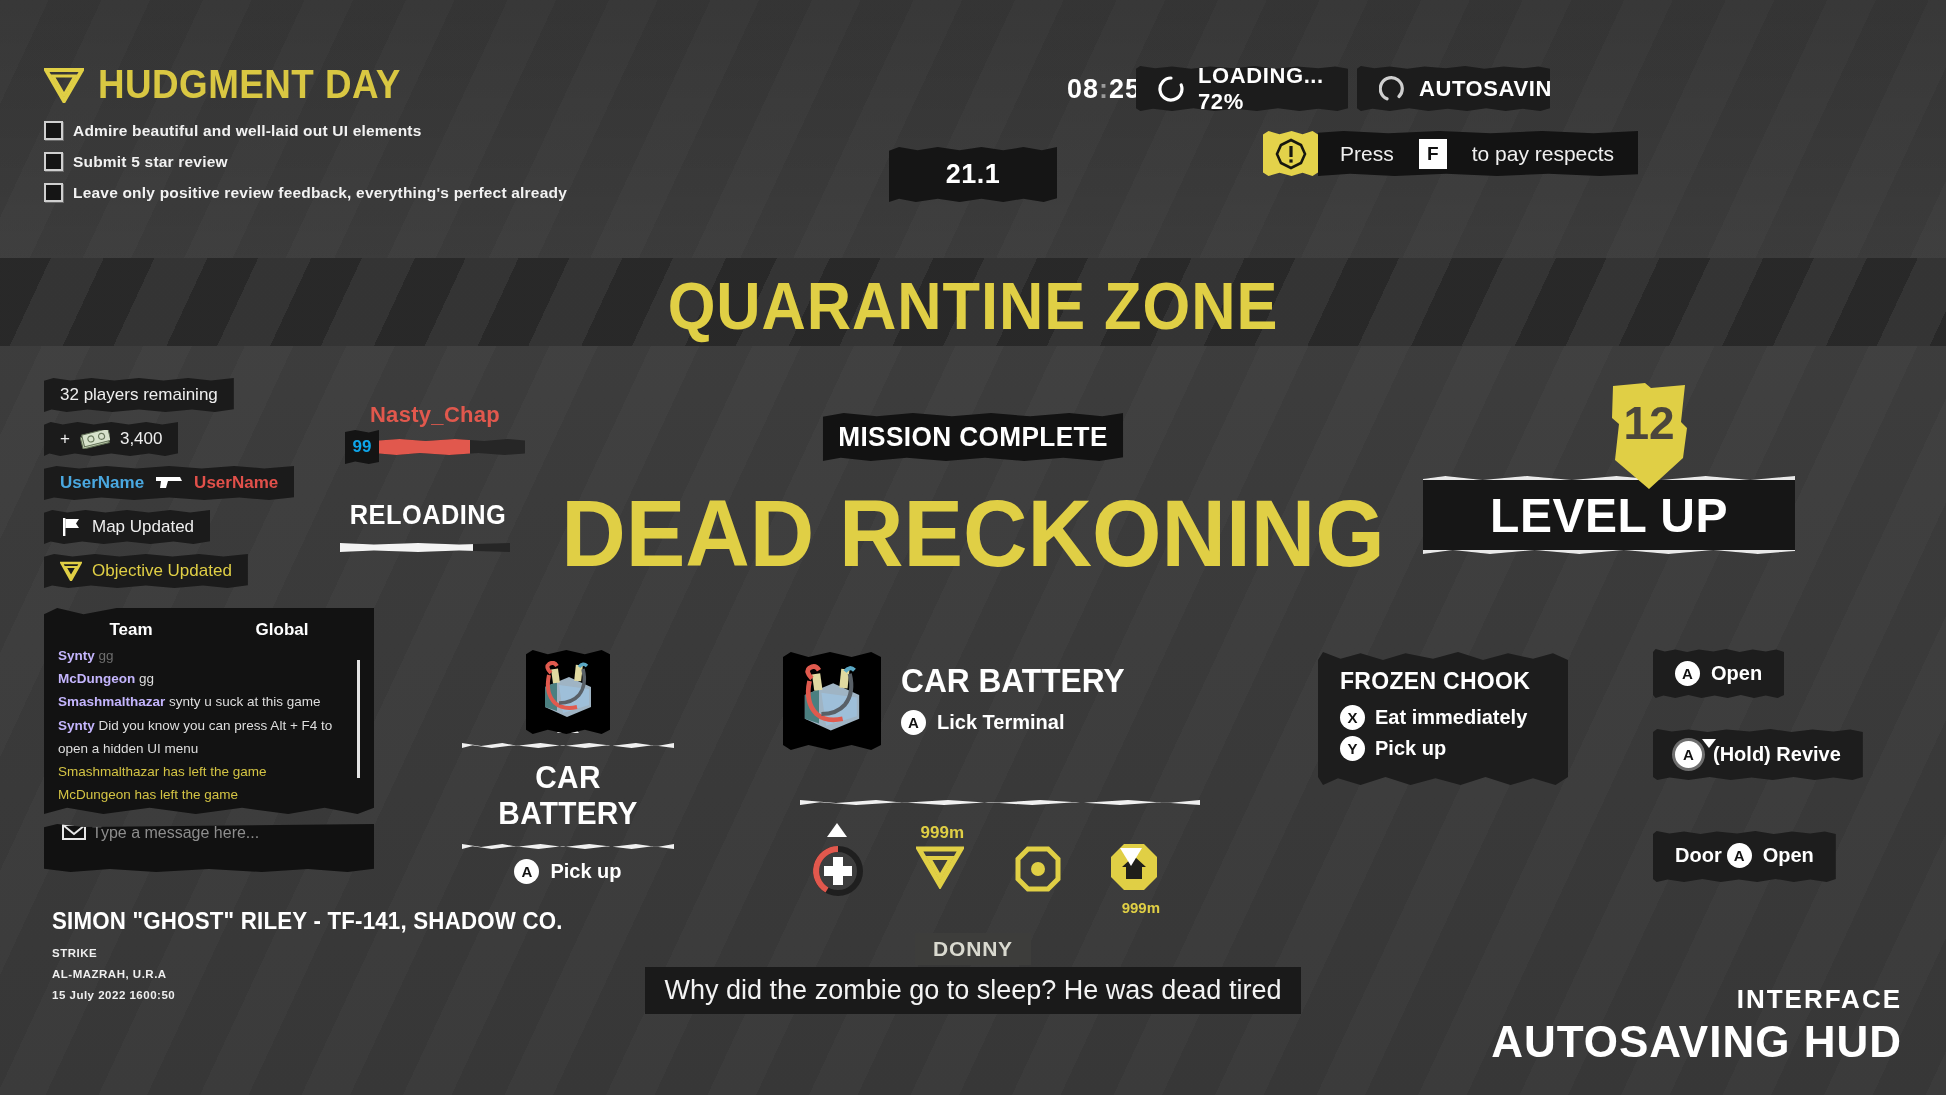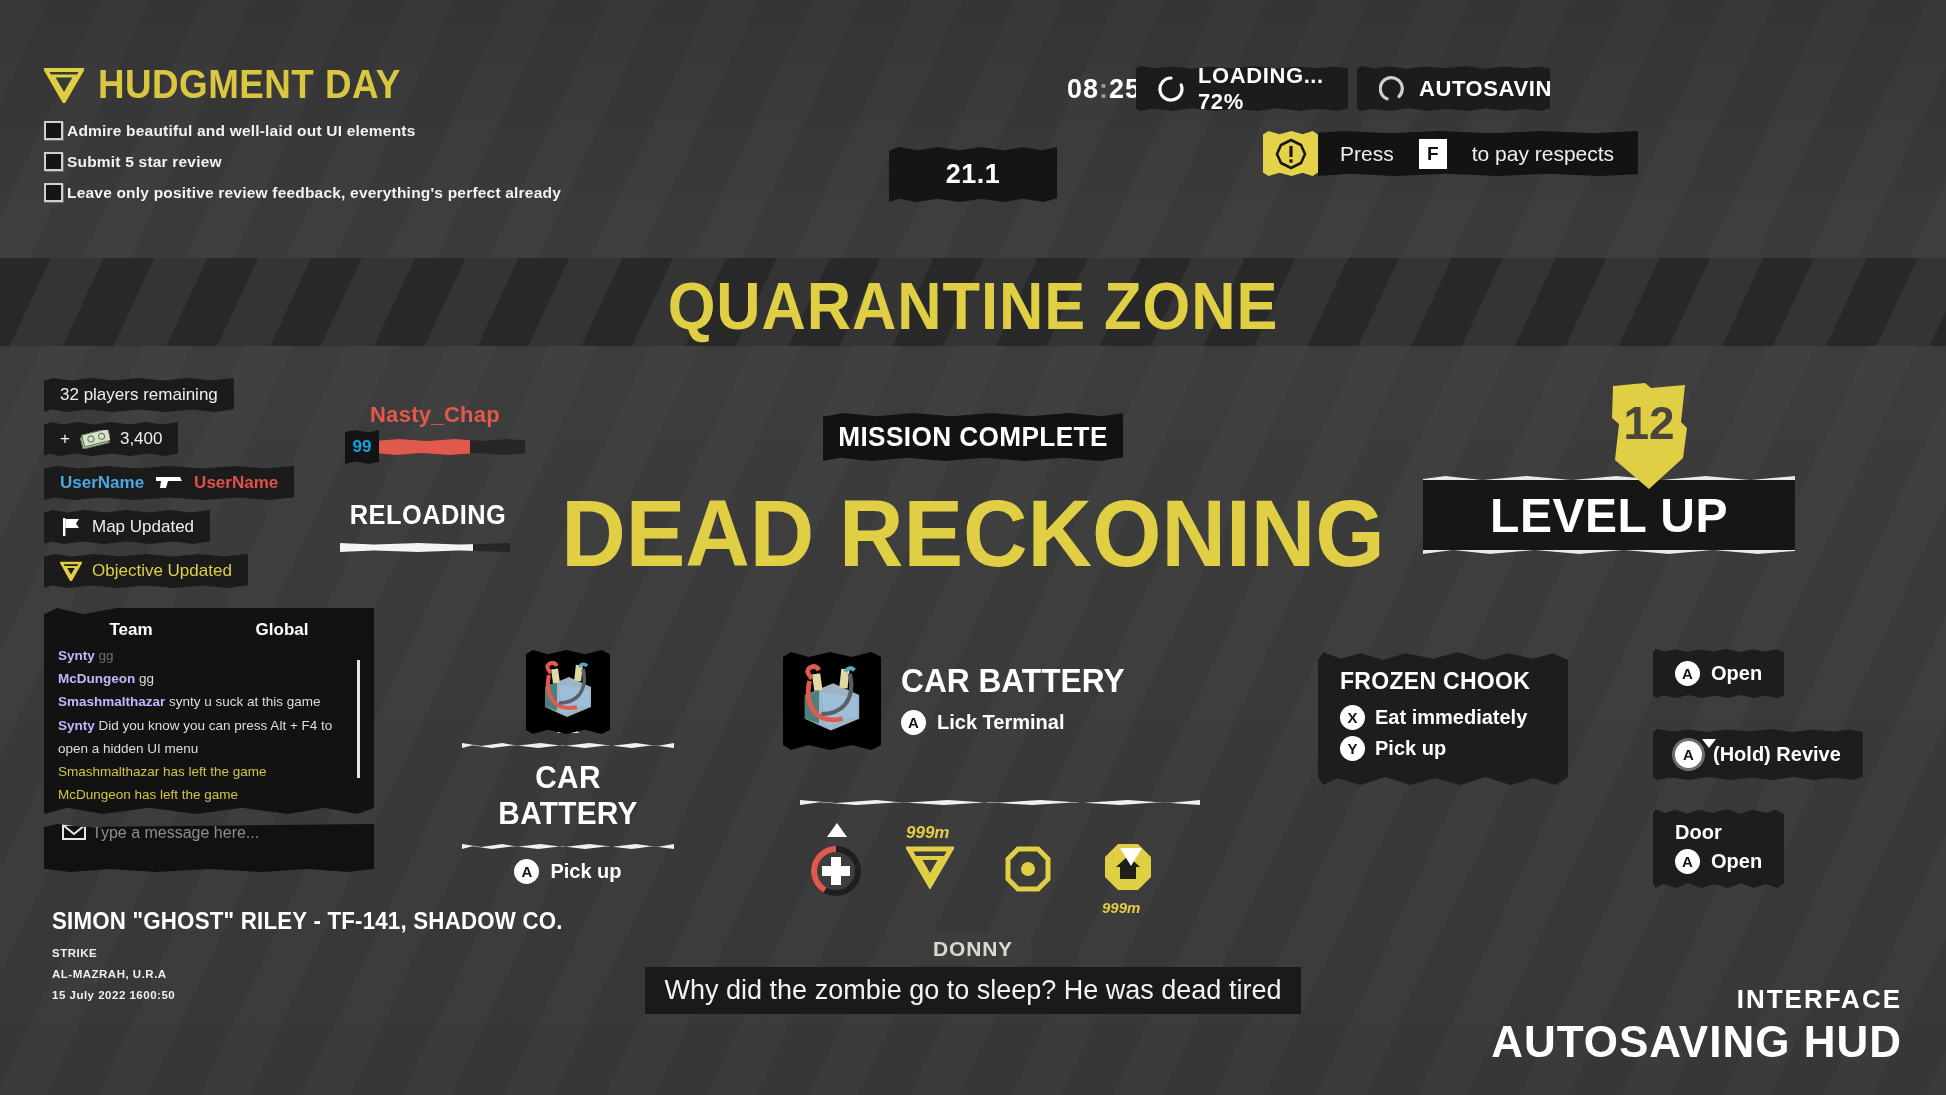--- a/index.html
+++ b/index.html
@@ -53,21 +53,21 @@
   #objective { position: absolute; left: 44px; top: 62px; width: 620px; }
   .obj-head { display: flex; align-items: center; gap: 14px; }
   .obj-tri { width: 40px; height: 36px; flex: none; }
   .obj-title {
     font-size: 40px; font-weight: 700; letter-spacing: 0.5px;
     color: #d9c742; text-transform: uppercase;
     font-family: "Liberation Sans Narrow", "Liberation Sans", sans-serif;
     transform: scaleX(0.92); transform-origin: left center;
   }
   .obj-list { margin-top: 14px; display: flex; flex-direction: column; gap: 12px; }
-  .obj-row { display: flex; align-items: center; gap: 4px; }
+  .obj-row { display: flex; align-items: center; gap: 10px; }
   .obj-box {
     width: 19px; height: 19px; flex: none;
     background: #151515; border: 2px solid #cfcfcf;
     box-shadow: 1px 1px 0 #6a6a6a;
   }
   .obj-text { font-size: 15.5px; color: #f2f2f2; font-weight: 600; letter-spacing: .2px; }
 
   
   #clock {
     position: absolute; left: 1031px; top: 74px;
@@ -284,21 +284,21 @@
   #interact .actrow { display: flex; align-items: center; gap: 11px; margin-top: 10px; }
 
   
   #compass { position: absolute; left: 800px; top: 800px; width: 400px; }
   #compass .ctick {
     height: 5px; background: #f0f0f0; margin-bottom: 18px;
     clip-path: polygon(0% 0%,9% 60%,19% 0%,26% 55%,37% 0%,48% 60%,60% 0%,71% 55%,82% 0%,92% 60%,100% 0%,
                        100% 100%,90% 45%,80% 100%,69% 45%,58% 100%,47% 45%,36% 100%,25% 45%,14% 100%,5% 45%,0% 100%);
   }
   #compass .icons { display: flex; align-items: flex-start; gap: 40px; padding-left: 8px; }
-  .cmark { position: relative; width: 58px; text-align: left; font-style: italic; }
+  .cmark { position: relative; width: 58px; text-align: right; }
   .cmark .up {
     width: 0; height: 0; margin: 0 auto 6px;
     border-left: 10px solid transparent; border-right: 10px solid transparent;
     border-bottom: 14px solid #fff;
   }
   .cmark .dist { color: #e0cf45; font-size: 17px; font-weight: 700; margin-bottom: 2px; }
   .cmark .dist-below { color: #e0cf45; font-size: 15px; font-weight: 700; margin-top: 2px; }
 
   
   #chook {
@@ -312,21 +312,21 @@
   #chook .line { display: flex; align-items: center; gap: 10px; margin-bottom: 6px; }
   #chook .line span.lbl { font-size: 20px; font-weight: 700; color: #fff; }
 
   .prompt {
     position: absolute; background: #1d1d1d; display: flex; align-items: center;
     gap: 11px; padding: 12px 22px;
   }
   .prompt .lbl { font-size: 20px; font-weight: 700; color: #fff; }
   #p-open { left: 1653px; top: 649px; }
   #p-revive { left: 1653px; top: 729px; }
-  #p-door { left: 1653px; top: 809px; flex-direction: column; align-items: flex-start; gap: 5px; padding: 12px 22px 14px; }
+  #p-door { left: 1653px; top: 831px; flex-direction: row; align-items: center; gap: 5px; padding: 12px 22px 14px; }
   #p-door .doorname { font-size: 20px; font-weight: 700; color: #fff; }
   .holdring {
     width: 27px; height: 27px; border-radius: 50%; background: #fff; color: #111;
     font-size: 15px; font-weight: 700; display: inline-flex; align-items: center;
     justify-content: center; flex: none; box-shadow: 0 0 0 3px #6e6e6e;
   }
   .holdcaret {
     position: absolute; left: 27px; top: -2px; width: 0; height: 0;
     border-left: 7px solid transparent; border-right: 7px solid transparent;
     border-top: 9px solid #fff;

